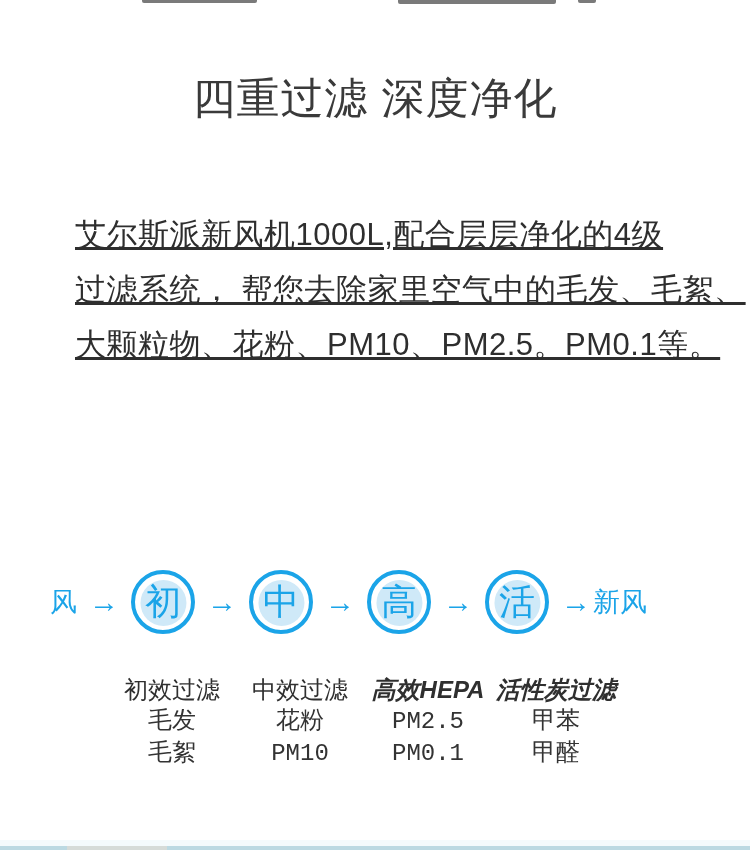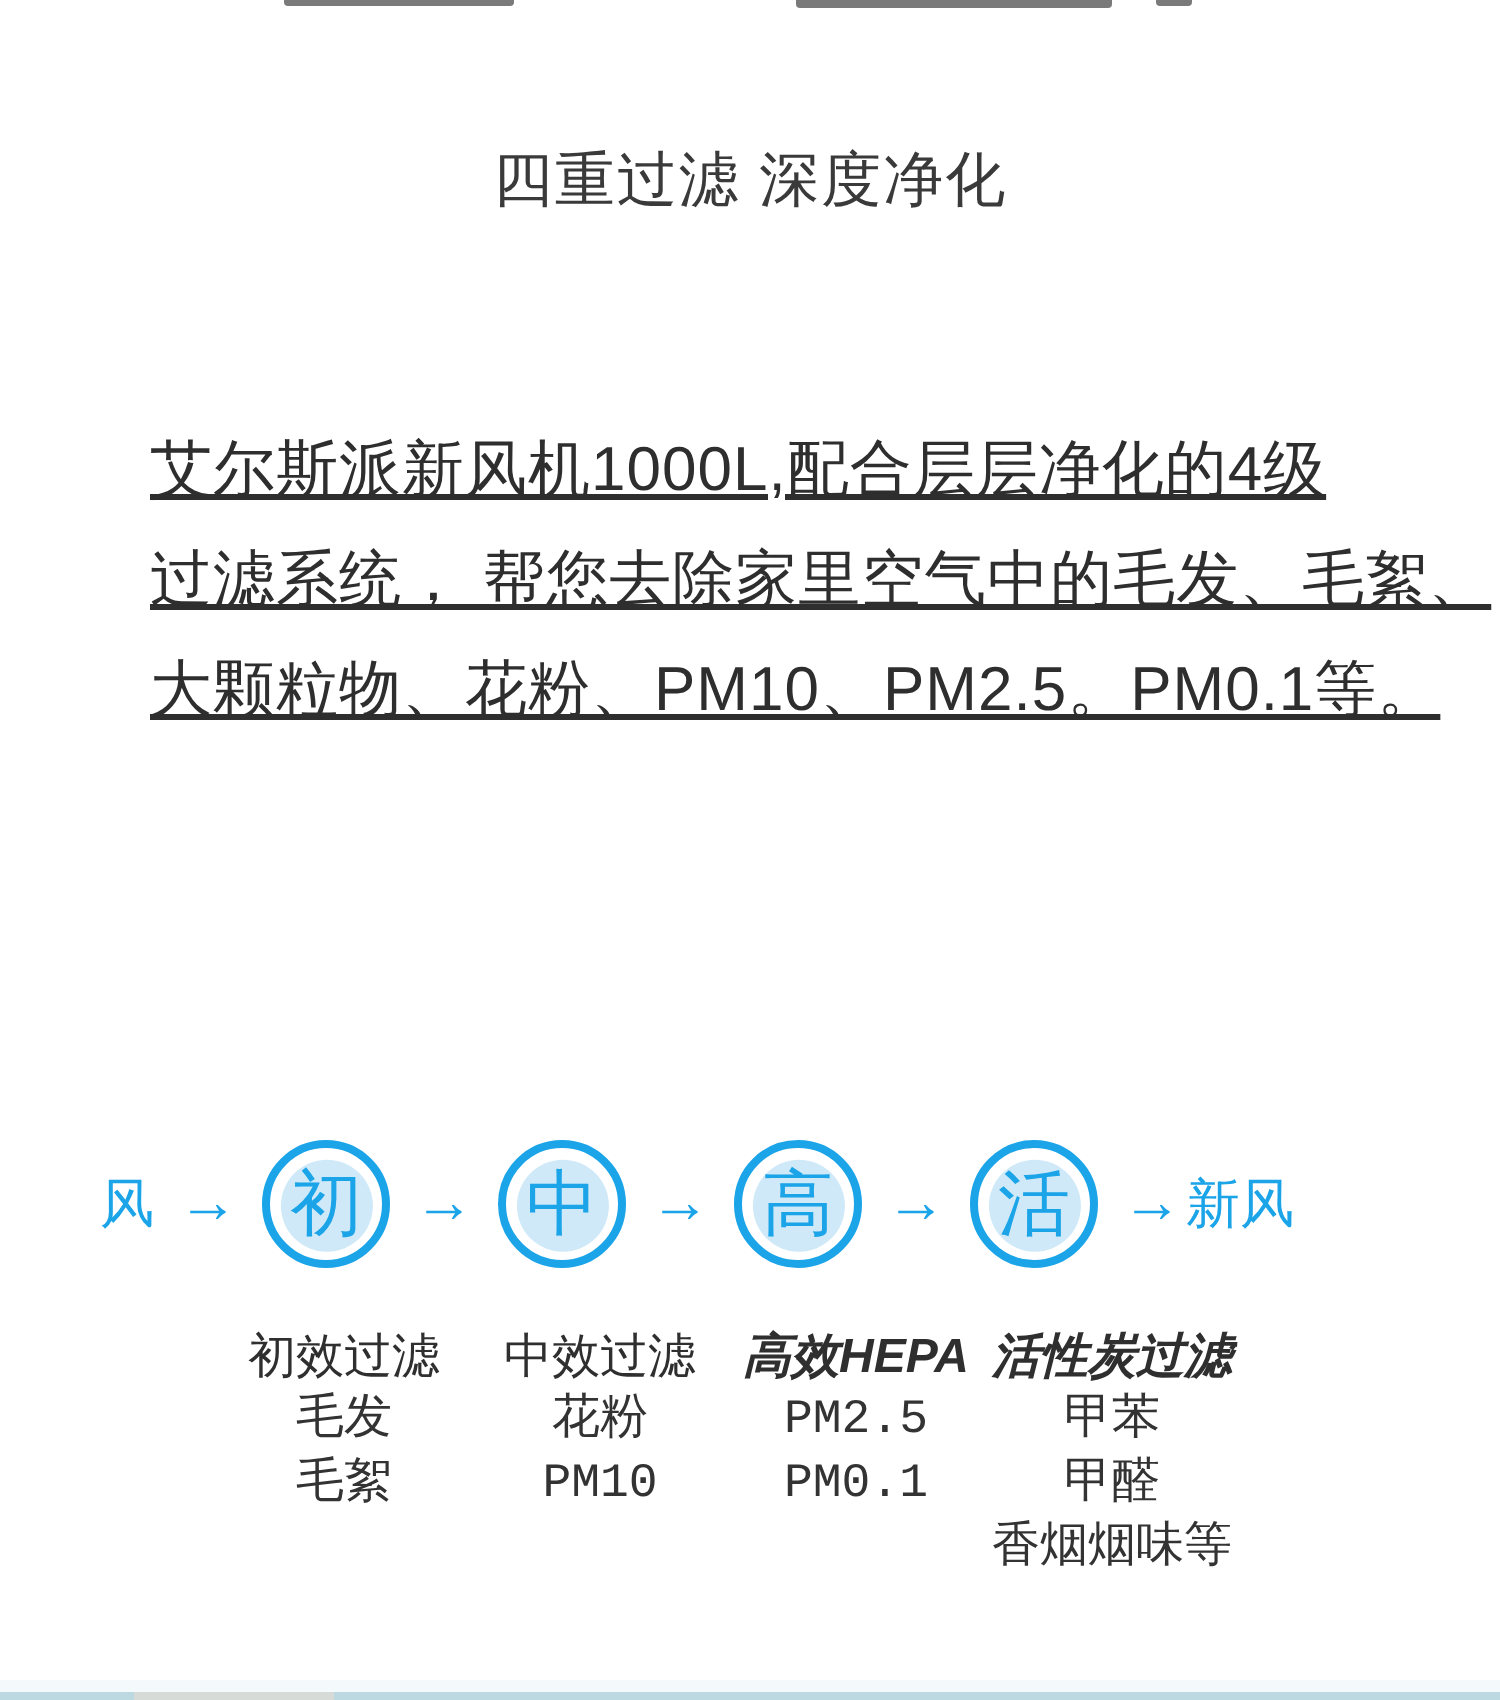--- a/index.html
+++ b/index.html
@@ -15,21 +15,21 @@
 
   
   .remnant{position:absolute;top:0;background:#4e4e4e;opacity:.75;border-radius:0 0 2px 2px;}
   .remnant.r1{left:142px;width:115px;height:3px;}
   .remnant.r2{left:398px;width:158px;height:4px;}
   .remnant.r3{left:578px;width:18px;height:3px;}
 
   .title{
     position:absolute;top:70px;left:0;width:750px;
     text-align:center;
-    font-size:30px;font-weight:400;color:#3a3a3a;
+    font-size:43px;font-weight:400;color:#3a3a3a;
     letter-spacing:1px;
   }
 
   .desc{
     position:absolute;top:207px;left:75px;width:645px;
     font-size:31px;line-height:55px;color:#2e2e2e;
     letter-spacing:.5px;
   }
   .desc .line{white-space:nowrap;text-decoration:underline;}
 
@@ -55,21 +55,21 @@
   .stage-circle .char{
     position:relative;z-index:1;
     font-size:36px;color:#1ba4e8;line-height:1;
   }
 
   
   .filter-grid{
     position:absolute;top:662px;left:108px;width:520px;
     display:flex;
   }
-  .filter-col{width:128px;text-align:center;flex:0 0 auto;}
+  .filter-col{width:128px;text-align:center;flex:0 0 auto;margin-top:11px;}
   .filter-col .hdr{font-size:24px;line-height:33px;color:#2f2f2f;white-space:nowrap;}
   .filter-col .hdr.bold{font-weight:700;font-style:italic;}
   .filter-col .item{font-size:24px;line-height:32px;color:#333;white-space:nowrap;font-family:Liberation Mono, monospace;}
 
   
   .footer-strip{position:absolute;left:0;bottom:0;width:750px;height:4px;background:#bcd9e2;}
   .footer-strip .seg{position:absolute;left:67px;top:0;width:100px;height:4px;background:#d6dbd8;}
   .footer-fade{position:absolute;left:0;bottom:4px;width:750px;height:6px;background:#f4fafc;}
 </style>
 </head>
@@ -133,21 +133,20 @@
     </div>
     <div class="filter-col">
       <div class="hdr bold">高效HEPA</div>
       <div class="item">PM2.5</div>
       <div class="item">PM0.1</div>
     </div>
     <div class="filter-col">
       <div class="hdr bold">活性炭过滤</div>
       <div class="item">甲苯</div>
       <div class="item">甲醛</div>
-      <div class="item">香烟烟味等</div>
     </div>
   </div>
 
   <div class="footer-fade"></div>
   <div class="footer-strip">
     <span class="seg"></span>
   </div>
 
 </div>
 

